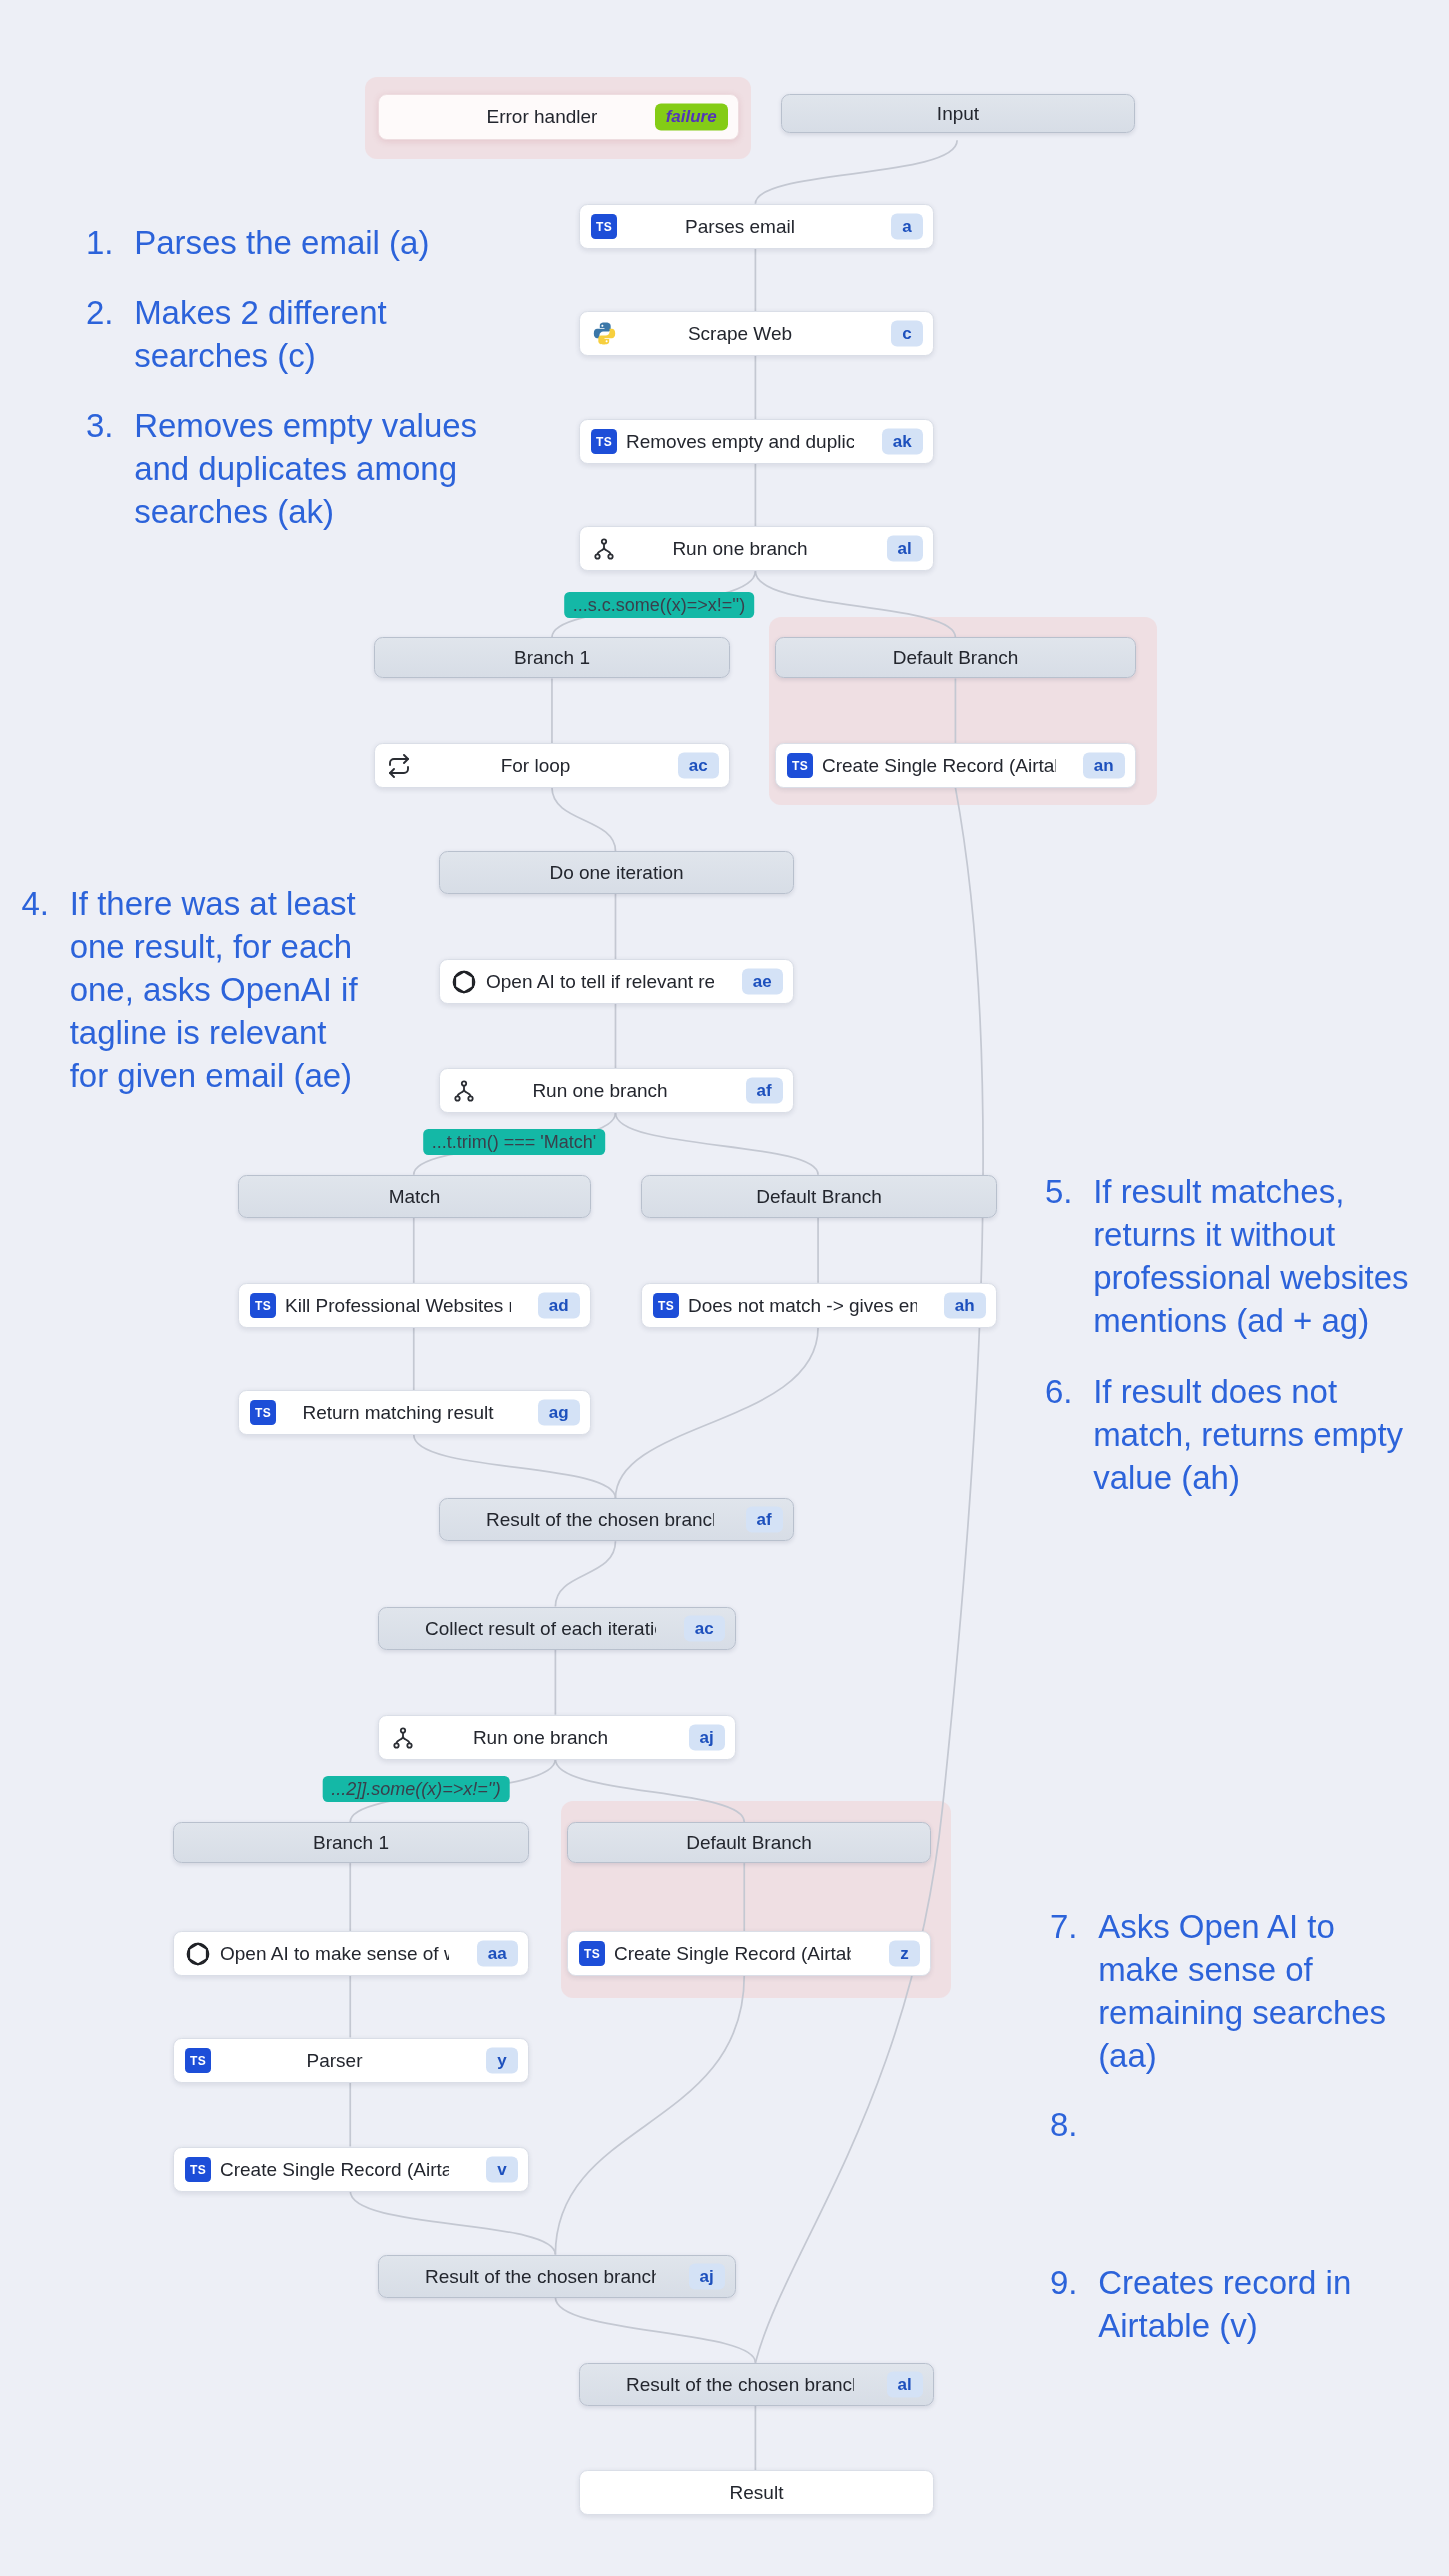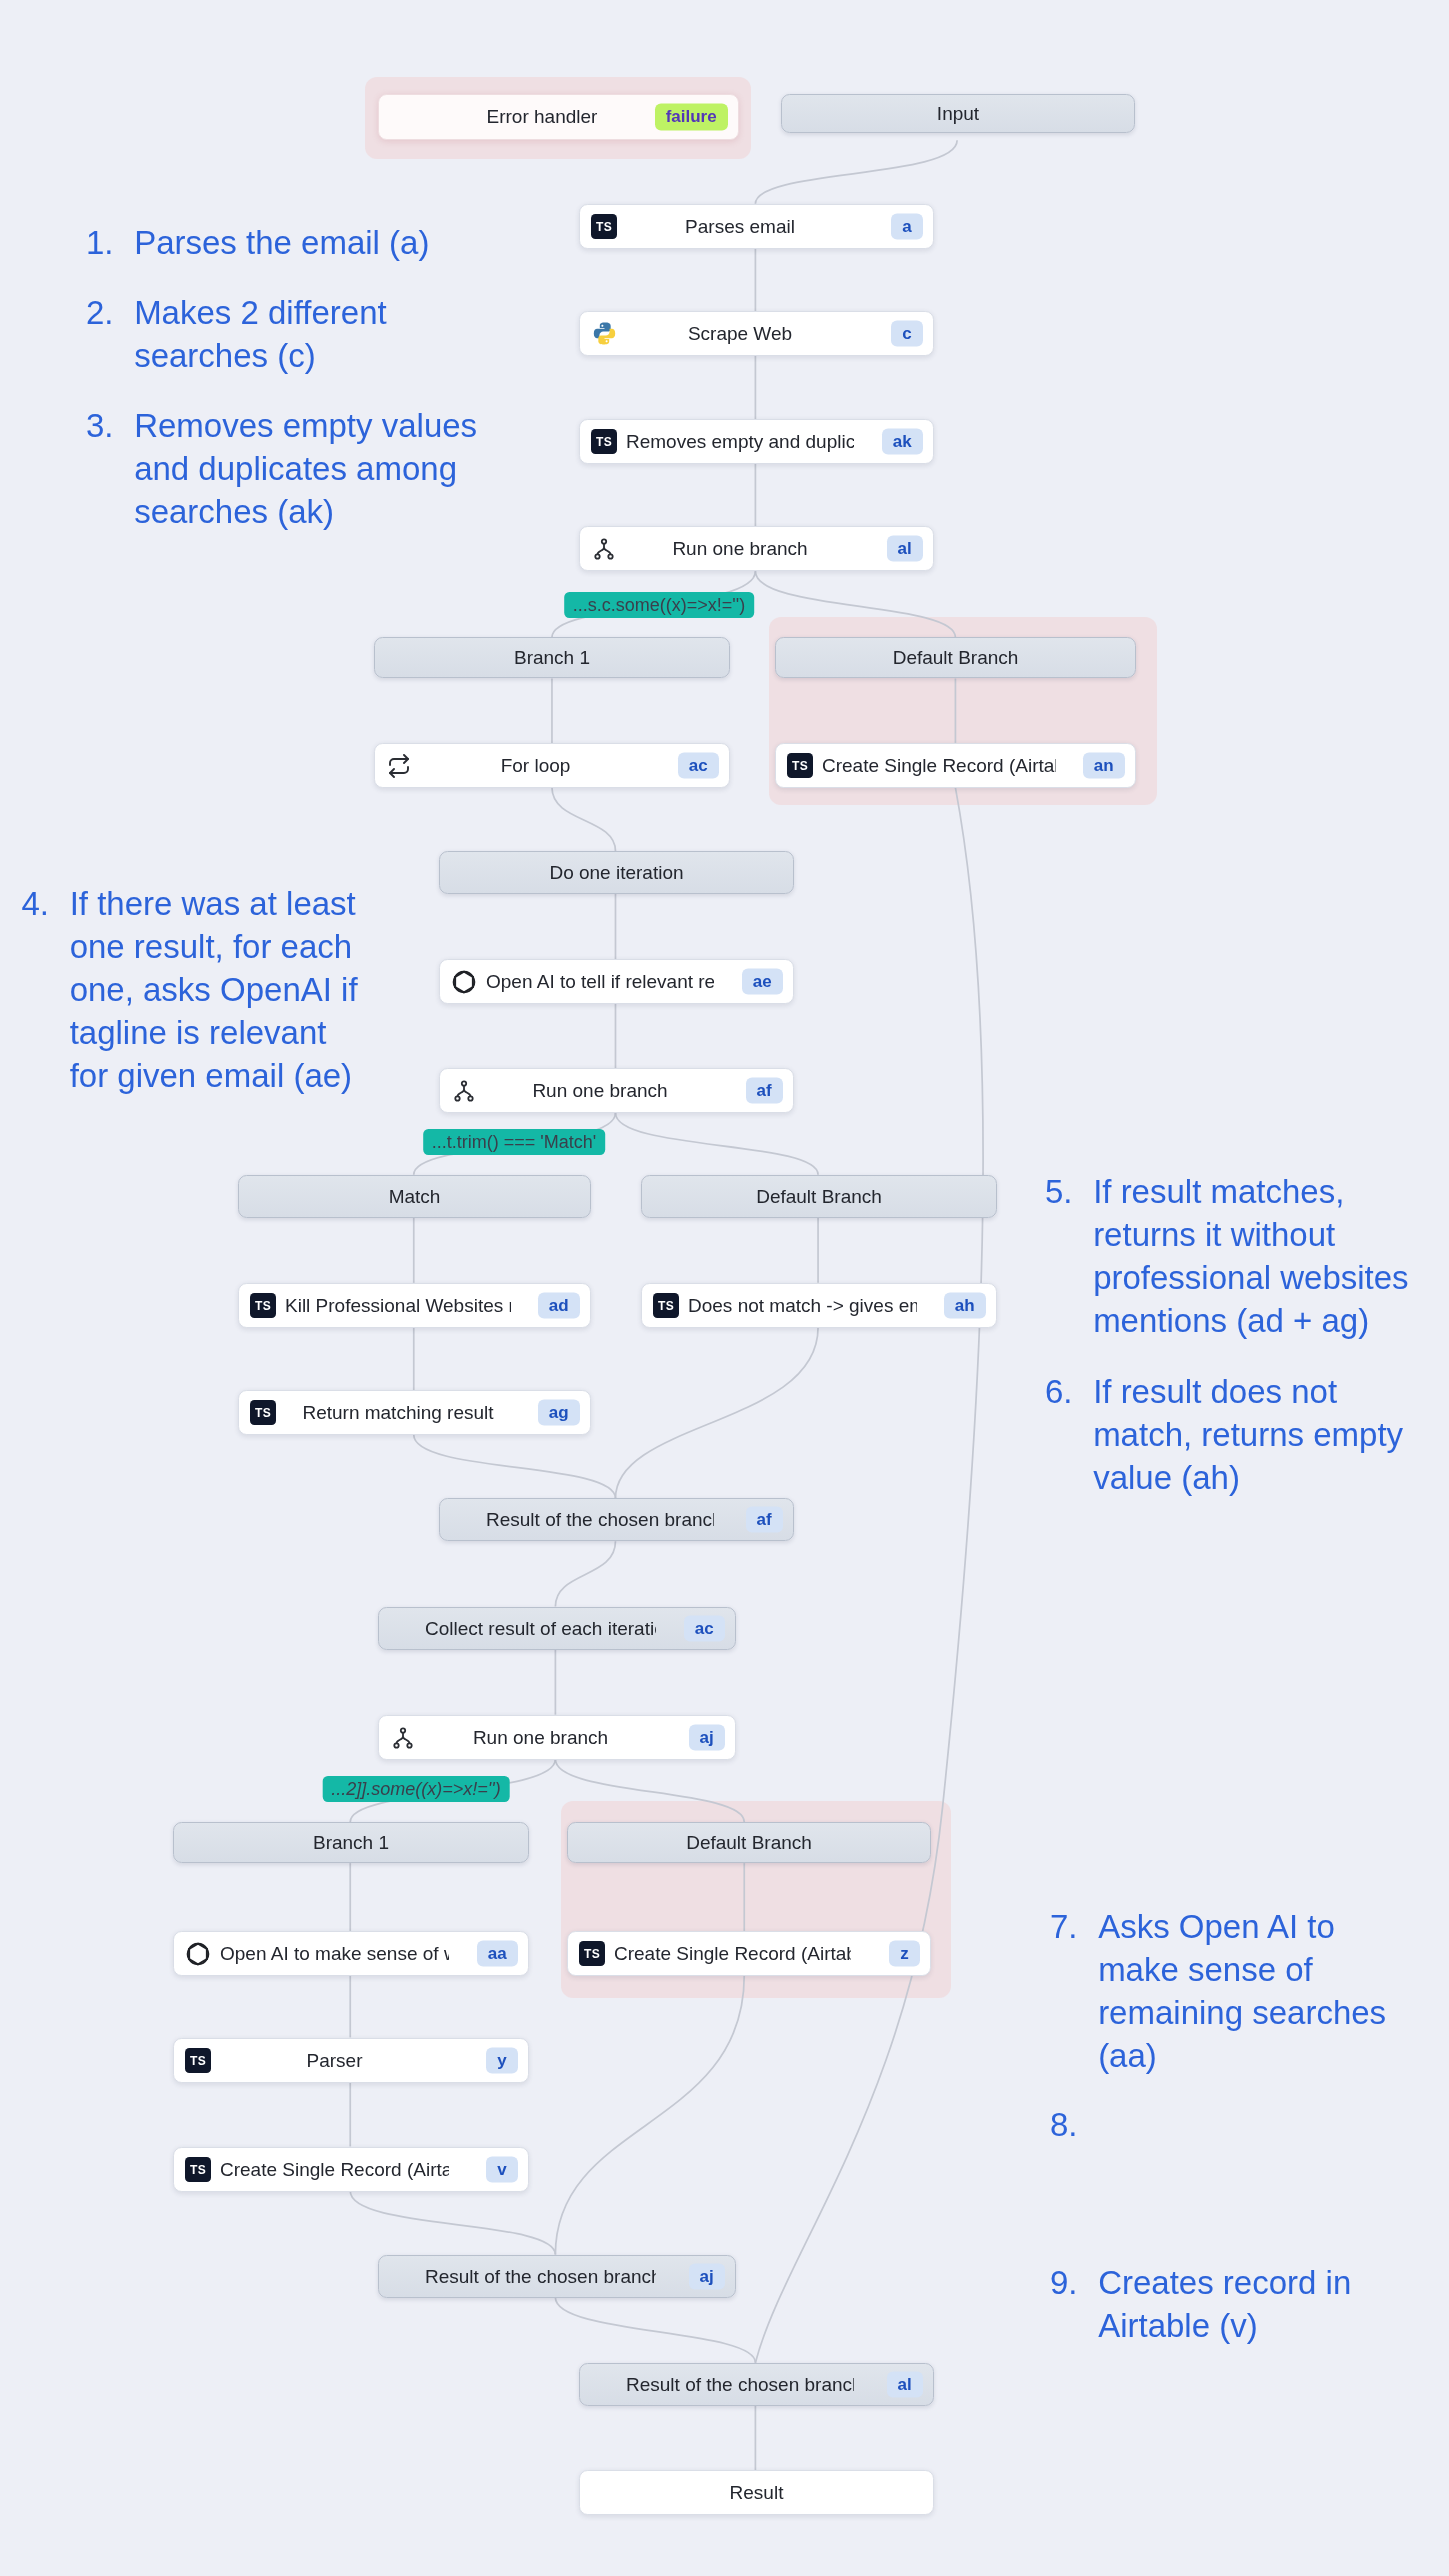--- a/index.html
+++ b/index.html
@@ -62,39 +62,39 @@
   .node .label.with-badge { left:46px; right:79px; }
   .node .icon {
     position:absolute;
     left:11px; top:50%;
     transform:translateY(-50%);
     width:26px; height:26px;
     display:flex; align-items:center; justify-content:center;
   }
   .ts-logo {
     width:46px; height:25px;
-    background:#0f172a;
+    background:#1d4ed8;
     color:#fff;
     border-radius:4.3px;
     font-size:12px; font-weight:bold;
     display:flex; align-items:center; justify-content:center;
     letter-spacing:0.4px;
   }
   .node .badge {
     position:absolute;
     right:10.3px; top:50%;
     transform:translateY(-50%);
     font-size:17px; font-weight:bold;
     color:#1d50bd;
     background:#d4e2f6;
     border-radius:6px;
     padding:3.4px 11px;
     white-space:nowrap;
   }
-  .node .badge.purple { color:#5336b8; background:#bef264; }
+  .node .badge.purple { color:#5336b8; background:#84cc16;font-style:italic; }
 
   .condition {
     position:absolute;
     z-index:3;
     transform:translate(-50%,-50%);
     background:#14b8a6;
     border-radius:5.2px;
     padding:2.6px 8.6px;
     font-size:18px;
     color:#3a3f4b;

